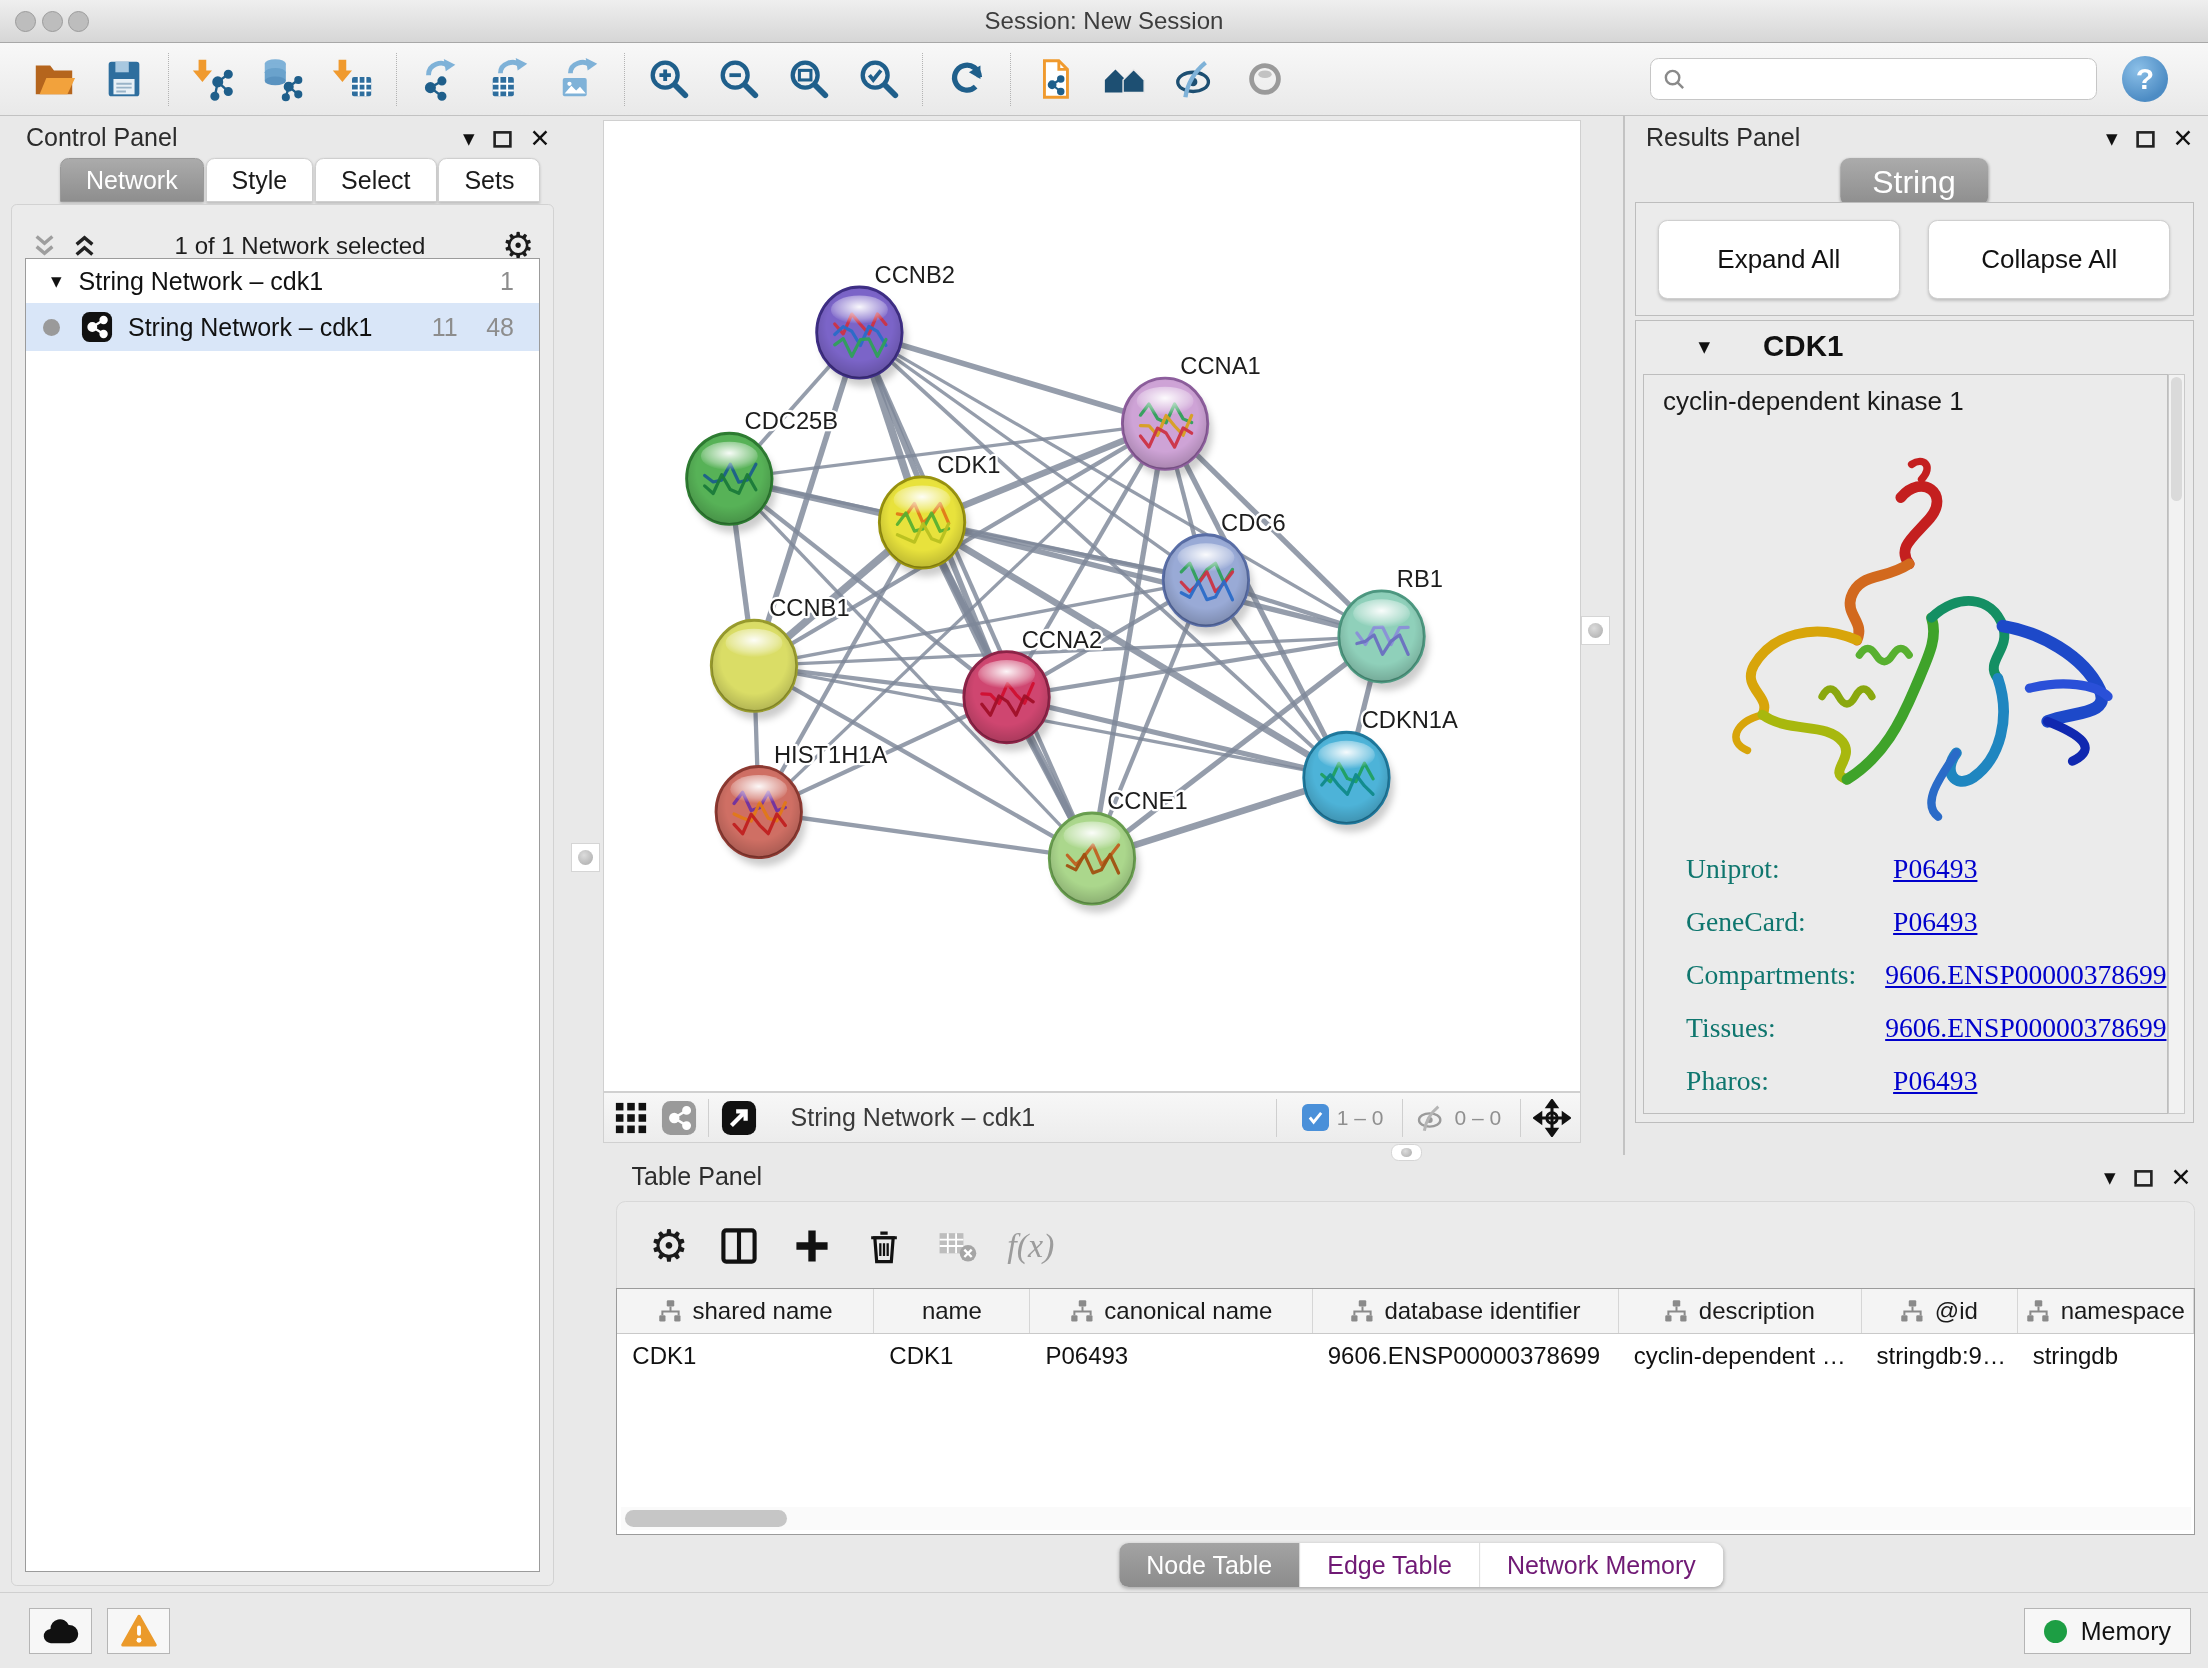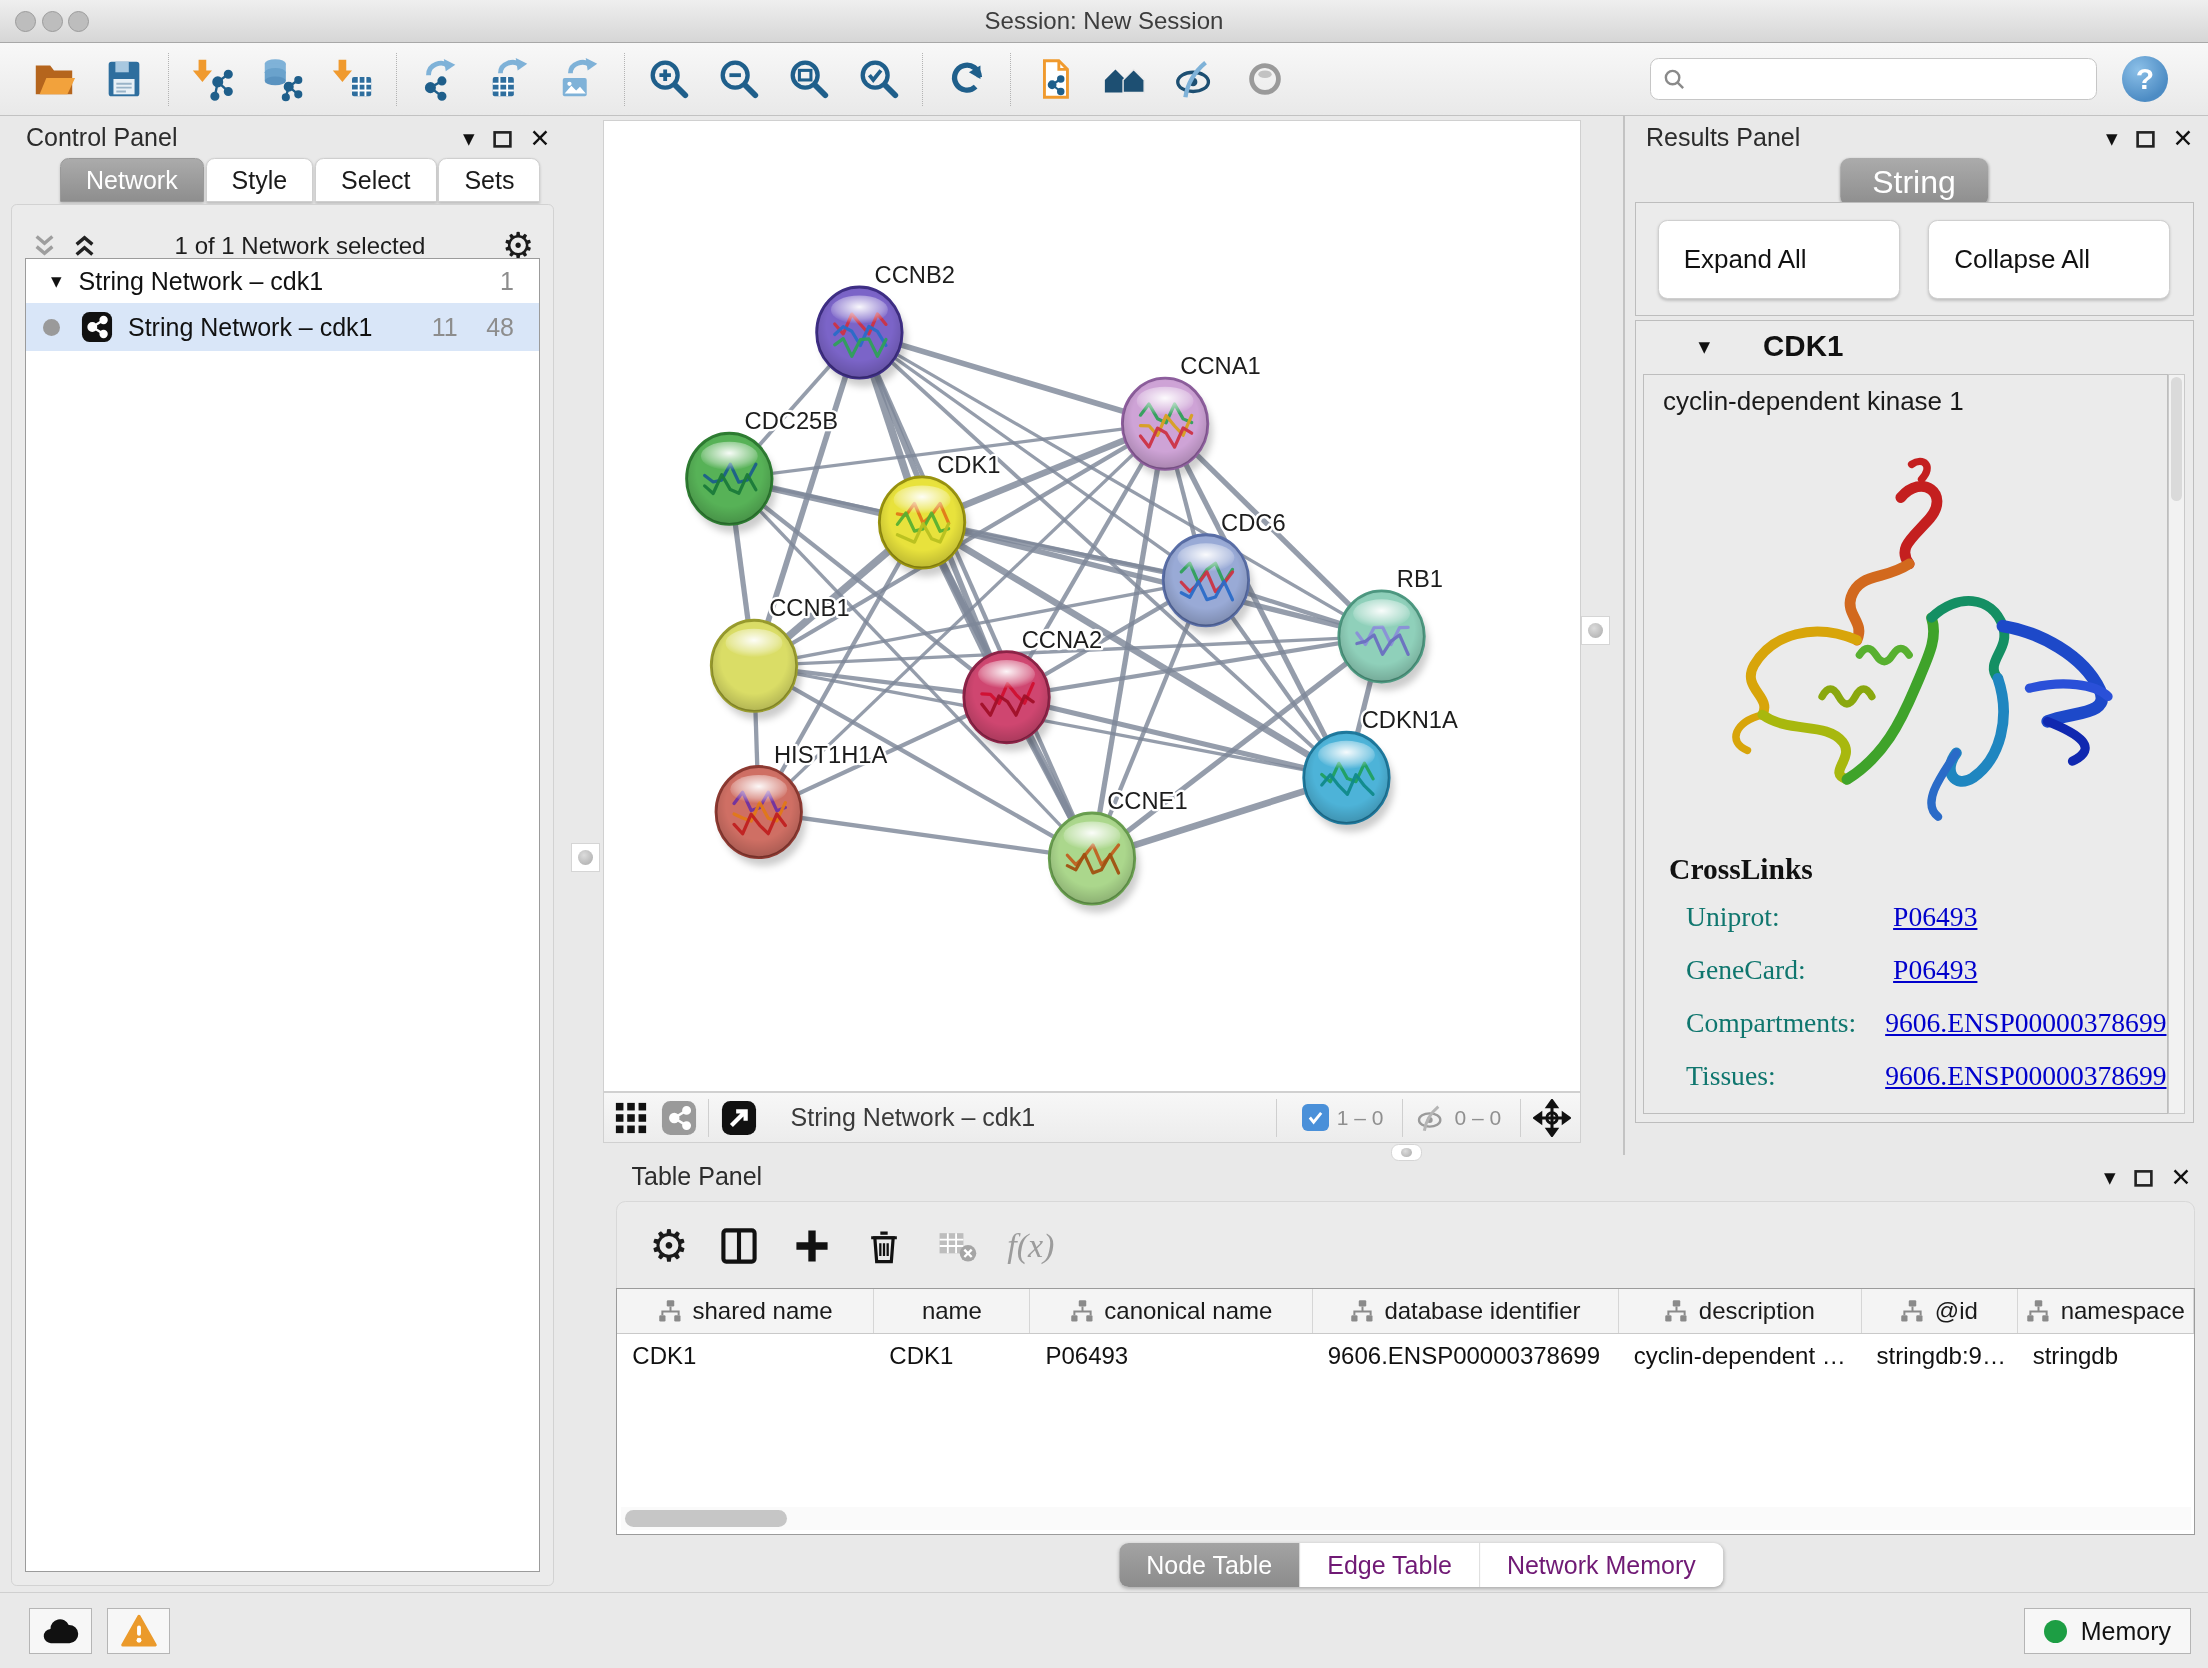--- a/index.html
+++ b/index.html
@@ -71,21 +71,21 @@
     align-items:center;justify-content:center;}
   .grip .gdot{width:15px;height:15px;border-radius:50%;
     background:radial-gradient(circle at 40% 35%,#dcdcdc,#a9a9a9);}
   
   .results-panel{position:absolute;left:1623px;top:116px;width:578px;height:1039px;border-left:2.9px solid #c3c3c3;}
   .string-tab{position:absolute;left:50%;top:42px;transform:translateX(-50%);
     padding:5.7px 32px;background:linear-gradient(#ababab,#8d8d8d);color:#fff;font-size:32px;
     border-radius:9.5px;box-shadow:0 1.9px 2.9px rgba(0,0,0,.3);}
   .rp-btnbox{position:absolute;left:9.5px;right:9.5px;top:86px;height:112px;background:#ebebeb;
     border:1.9px solid #bdbdbd;display:flex;align-items:center;justify-content:center;gap:28.5px;}
-  .rp-btn{min-width:190px;text-align:left;background:#fff;border:1px solid #cfcfcf;border-radius:9.5px;
+  .rp-btn{min-width:190px;text-align:center;background:#fff;border:1px solid #cfcfcf;border-radius:9.5px;
     padding:23px 25px;font-size:26px;color:#111;box-shadow:0 1.9px 2.9px rgba(0,0,0,.18);}
   .cdk-box{position:absolute;left:9.5px;right:9.5px;top:204px;bottom:32px;background:#ebebeb;
     border:1.9px solid #bdbdbd;}
   .cdk-head{height:49px;display:flex;align-items:center;}
   .cdk-head .tri{margin-left:63px;font-size:23px;color:#111;}
   .cdk-head .gene{margin-left:53px;font-size:29.5px;font-weight:bold;color:#111;}
   .cdk-content{position:absolute;left:7.6px;right:25px;top:53px;bottom:7.6px;background:#ebebeb;
     border:1px solid #bdbdbd;overflow:hidden;}
   .cdk-desc{padding:11.4px 19px;font-size:26px;color:#1a1a1a;}
   .protein{display:block;margin:5.7px auto 0;}
@@ -626,21 +626,20 @@
             <path d="M240 400 C285 372 305 330 322 290 C338 252 350 230 342 205" stroke="#3fa32a" stroke-width="13"></path>
             <path d="M342 205 C372 175 415 178 428 215 C438 243 405 258 422 278" stroke="#148f63" stroke-width="12"></path>
             <path d="M422 278 C438 325 425 375 392 398 C370 412 355 390 372 368" stroke="#1f86c0" stroke-width="13"></path>
             <path d="M372 368 C350 400 330 430 350 445" stroke="#2a6bc8" stroke-width="10"></path>
             <path d="M428 215 C472 222 525 250 545 292 C558 322 515 318 482 330" stroke="#1d49c9" stroke-width="15"></path>
             <path d="M482 330 C520 345 545 362 512 378" stroke="#1028b0" stroke-width="11"></path>
             <path d="M460 290 C500 280 540 285 555 300" stroke="#2a50d8" stroke-width="11"></path>
           </g>
         </svg>
         <div class="cl-wrap">
-          <div class="cl-title">CrossLinks</div>
           <div id="crosslinks-rows">
               <div class="cl-row">
                 <span class="cl-label">Uniprot:</span>
                 <a class="cl-link" href="#">P06493</a>
               </div>
               <div class="cl-row">
                 <span class="cl-label">GeneCard:</span>
                 <a class="cl-link" href="#">P06493</a>
               </div>
               <div class="cl-row">

